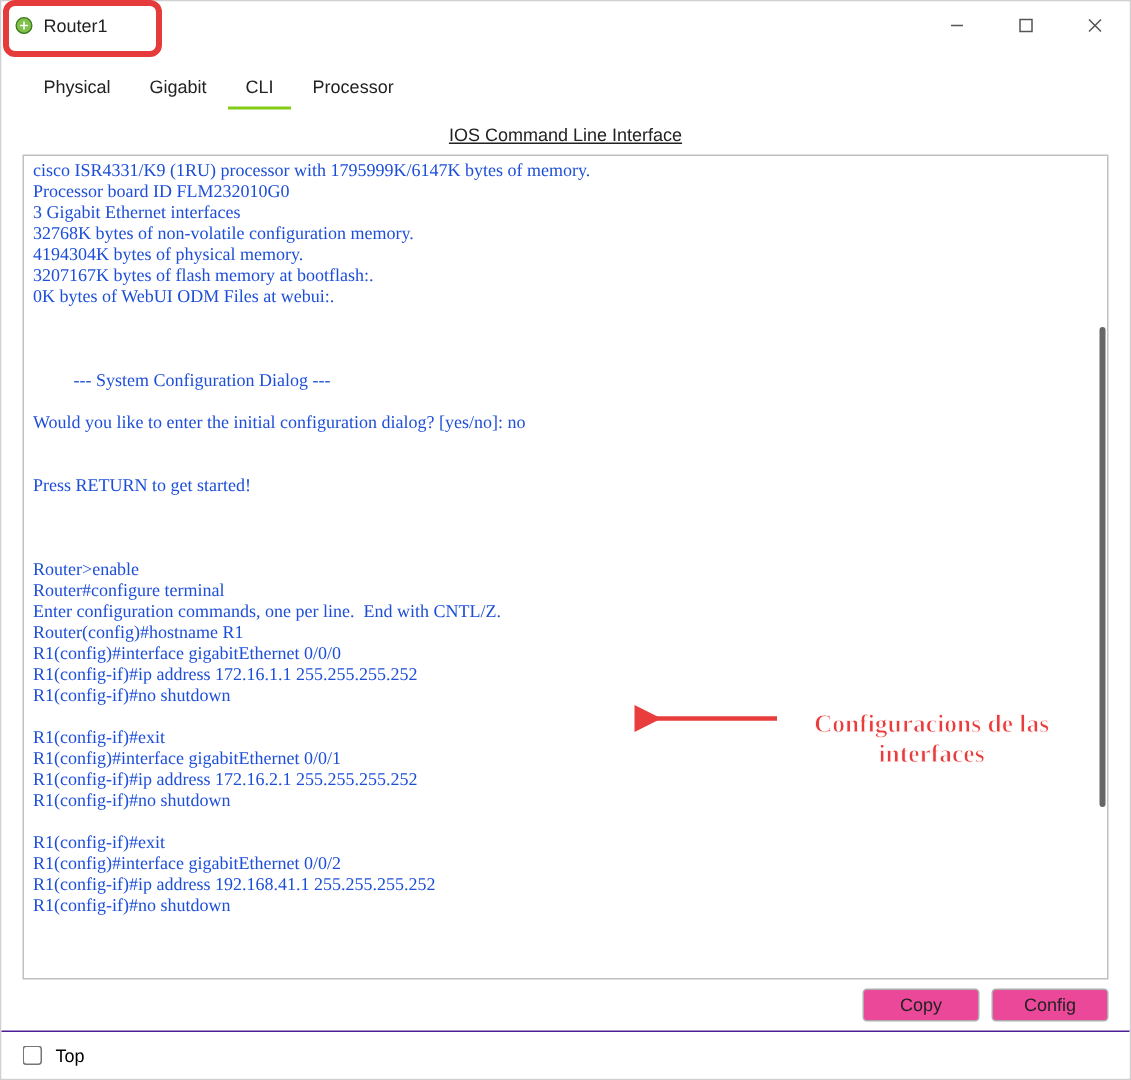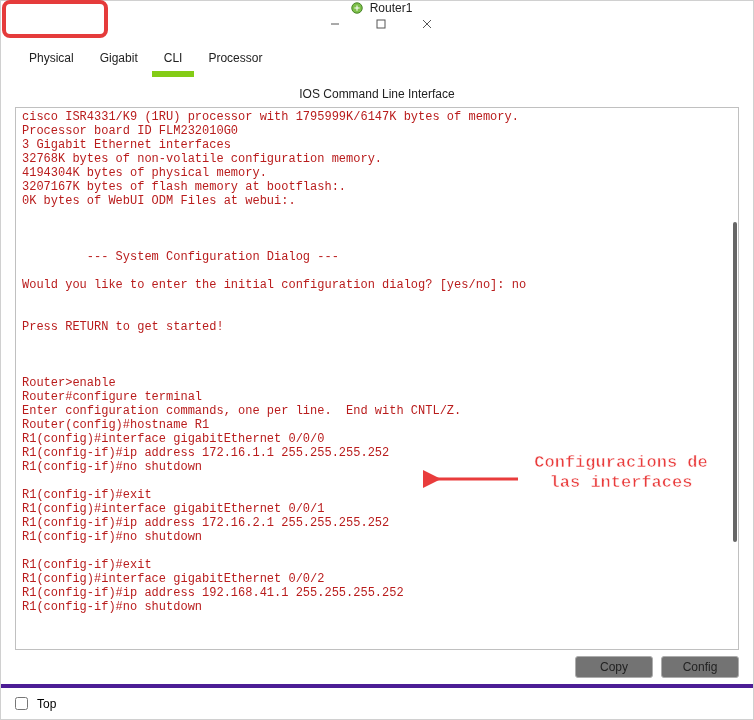--- a/index.html
+++ b/index.html
@@ -20,21 +20,20 @@
     flex-direction: column;
   }
   .titlebar {
     height: 32px;
     display: flex;
     align-items: center;
     justify-content: space-between;
     padding: 0 0 0 8px;
     background: #ffffff;
     border-bottom: 0;
-    flex-direction: column;
   }
   .titlebar-left {
     display: flex;
     align-items: center;
     gap: 6px;
     font-size: 12px;
     color: #222;
   }
   .win-icon {
     width: 14px; height: 14px;
@@ -66,46 +65,47 @@
     margin-top: 10px;
   }
   .tab {
     padding: 6px 12px;
     font-size: 12px;
     color: #222;
     cursor: pointer;
     border-bottom: 2px solid transparent;
   }
   .tab.active {
-    border-bottom: 6px solid #84cc16;
+    border-bottom: 2px solid #84cc16;
     font-weight: 500;
   }
   .panel-title {
     text-align: center;
     font-size: 12px;
     color: #222;
     padding: 10px 0 6px 0;
+    text-decoration: underline;
   }
   .terminal-wrap {
     border: 1px solid #c0c0c0;
     margin: 0 8px;
     flex: 1;
     position: relative;
     background: #fff;
     overflow: hidden;
   }
   .terminal {
     position: absolute;
     inset: 0;
     padding: 2px 6px;
-    font-family: Liberation Mono, monospace;
+    font-family: Liberation Serif, serif;
     font-size: 12px;
     line-height: 14px;
     white-space: pre;
-    color: #b91c1c;
+    color: #1d4ed8;
     overflow: hidden;
   }
   .scrollbar {
     position: absolute;
     right: 1px;
     top: 4px;
     width: 4px;
     height: 540px;
     background: transparent;
   }
@@ -121,28 +121,28 @@
   .button-row {
     display: flex;
     justify-content: flex-end;
     gap: 8px;
     padding: 6px 8px;
   }
   .btn {
     width: 78px;
     height: 22px;
     font-size: 12px;
-    background: #737373;
+    background: #ec4899;
     border: 1px solid #adadad;
     border-radius: 3px;
     cursor: pointer;
     color: #222;
   }
   .bottom-bar {
-    border-top: 4px solid #4c1d95;
+    border-top: 1px solid #4c1d95;
     padding: 6px 10px;
     background: #fff;
     display: flex;
     align-items: center;
     gap: 6px;
     font-size: 12px;
   }
   .checkbox {
     width: 13px; height: 13px;
   }
@@ -162,23 +162,23 @@
     left: 422px;
     top: 468px;
     width: 100px;
     height: 20px;
     pointer-events: none;
     z-index: 50;
   }
   .annotation {
     position: absolute;
     left: 520px;
-    top: 452px;
+    top: 472px;
     width: 200px;
-    font-family: Liberation Mono, monospace;
+    font-family: Liberation Serif, serif;
     font-size: 17px;
     font-weight: 700;
     color: #e93c3c;
     text-align: center;
     line-height: 1.2;
     -webkit-text-stroke: 0.6px #fff;
     text-shadow:
       -1px -1px 0 #fff,
        1px -1px 0 #fff,
       -1px  1px 0 #fff,

